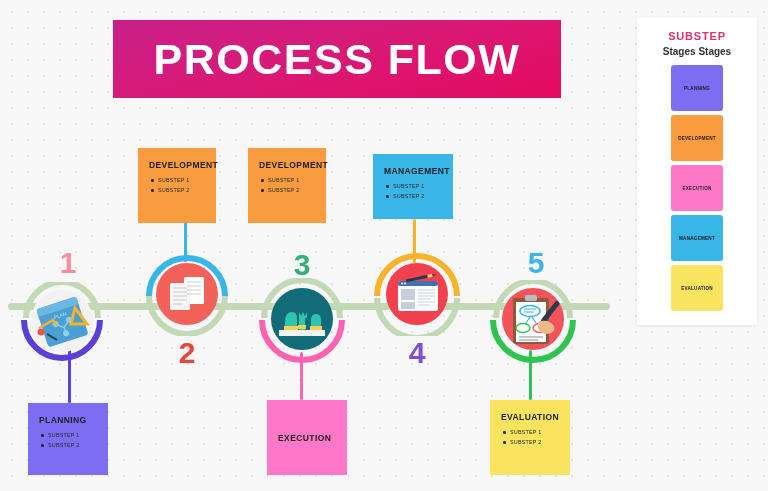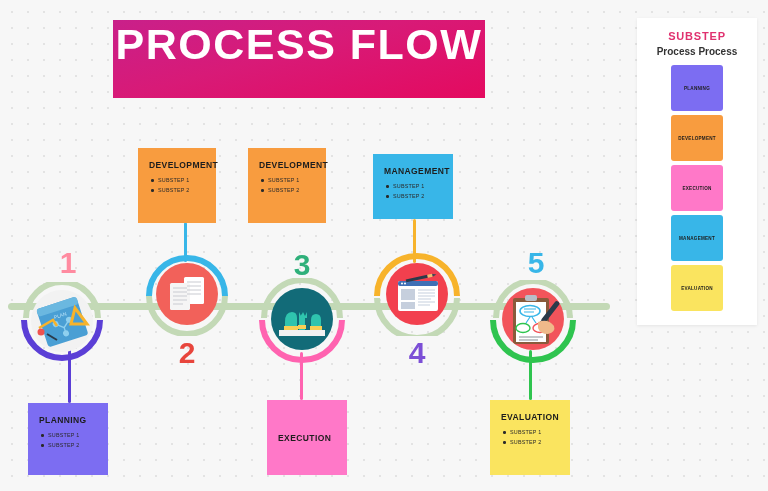--- a/index.html
+++ b/index.html
@@ -15,23 +15,23 @@
     background-image:
       radial-gradient(circle, #e3e3e3 1px, transparent 1.1px);
     background-size: 16px 16px;
     background-position: 4px 4px;
   }
 
   
   #title-banner {
     position: absolute;
     left: 113px; top: 20px;
-    width: 372px; height: 78px;
+    width: 448px; height: 78px;
     background: linear-gradient(165deg, #c9208a 0%, #d81a77 45%, #e40a5f 100%);
-    display: flex; justify-content: center;
+    display: flex; align-items: center; justify-content: center;
   }
   #title-text {
     color: #ffffff;
     font-size: 43px;
     font-weight: bold;
     letter-spacing: 1.5px;
   }
 
   
   #timeline {
@@ -324,21 +324,21 @@
           <rect x="40" y="10" width="5" height="26" rx="2" fill="#2b3a4a"></rect>
           <path d="M40 36 L45 36 L42.5 43 Z" fill="#1d2836"></path>
         </g>
         <path d="M36 34 Q46 30 52 38 Q54 44 46 46 Q38 46 36 40 Z" fill="#f0b98a"></path>
       </svg>
     </div>
   </div>
 
   <div id="legend">
     <div id="legend-title">SUBSTEP</div>
-    <div id="legend-sub">Process Process</div>
+    <div id="legend-sub">Stages Stages</div>
 
     <div class="legend-swatch" style="background:#7c6df2;">
       <span class="legend-label">PLANNING</span>
     </div>
     <div class="legend-swatch" style="background:#f89c3f;">
       <span class="legend-label">DEVELOPMENT</span>
     </div>
     <div class="legend-swatch" style="background:#ff78c8;">
       <span class="legend-label">EXECUTION</span>
     </div>

